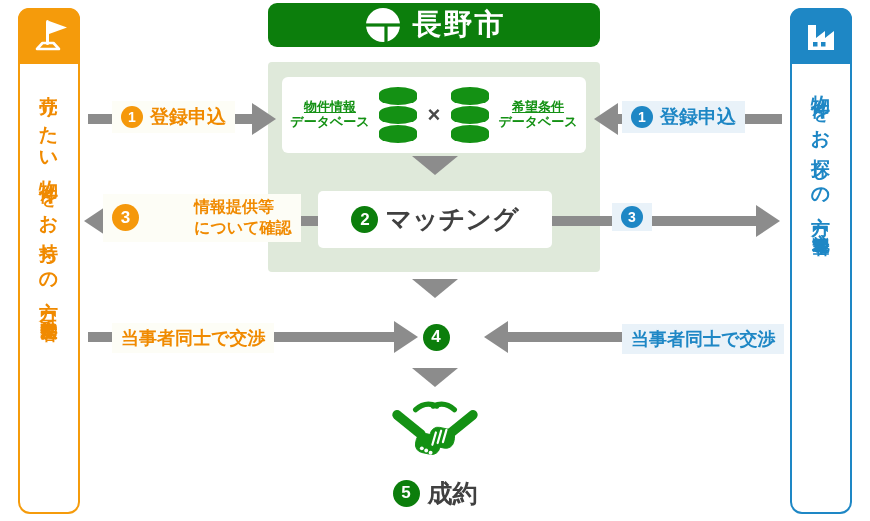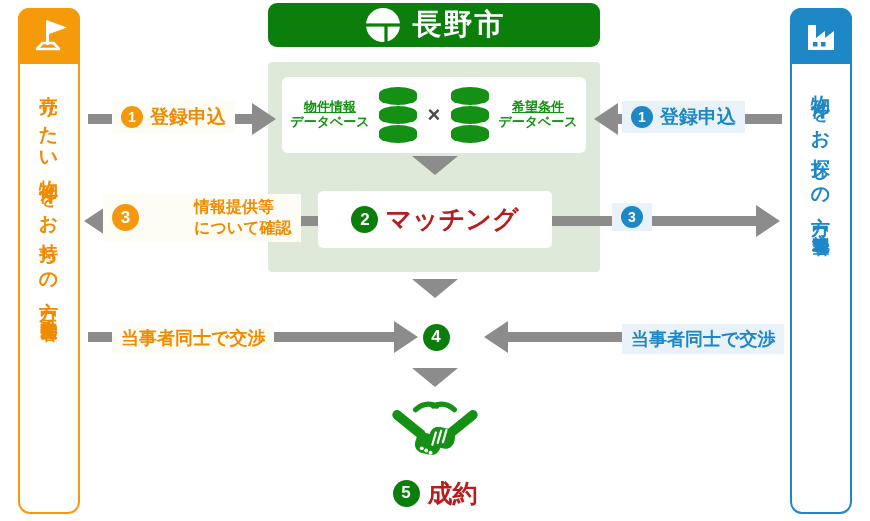--- a/index.html
+++ b/index.html
@@ -50,21 +50,21 @@
   .db-label { text-align:center; color:#149114; font-weight:bold; line-height:1.15; }
   .db-title { font-size:13px; display:block;text-decoration:underline; }
   .db-sub   { font-size:13px; display:block; }
   .db-x { font-size:22px; font-weight:bold; color:#4a4a4a; margin:0 2px; }
 
   .matching-box {
     position:absolute; left:318px; top:191px; width:234px; height:57px;
     background:#fff; border-radius:5px; display:flex; align-items:center;
     justify-content:center; gap:7px; z-index:4;
   }
-  .step-label { color:#b91c1c; font-weight:bold; font-size:26px; }
+  .step-label { color:#404040; font-weight:bold; font-size:26px; }
 
   
   .nc {
     display:inline-flex; align-items:center; justify-content:center;
     border-radius:50%; color:#fff; font-weight:bold; flex:none;
   }
   .nc-sm { width:22px; height:22px; font-size:14px; }
   .nc-lg { width:27px; height:27px; font-size:17px; }
   .nc-orange { background:#F5980B; }
   .nc-blue   { background:#1E87C5; }

